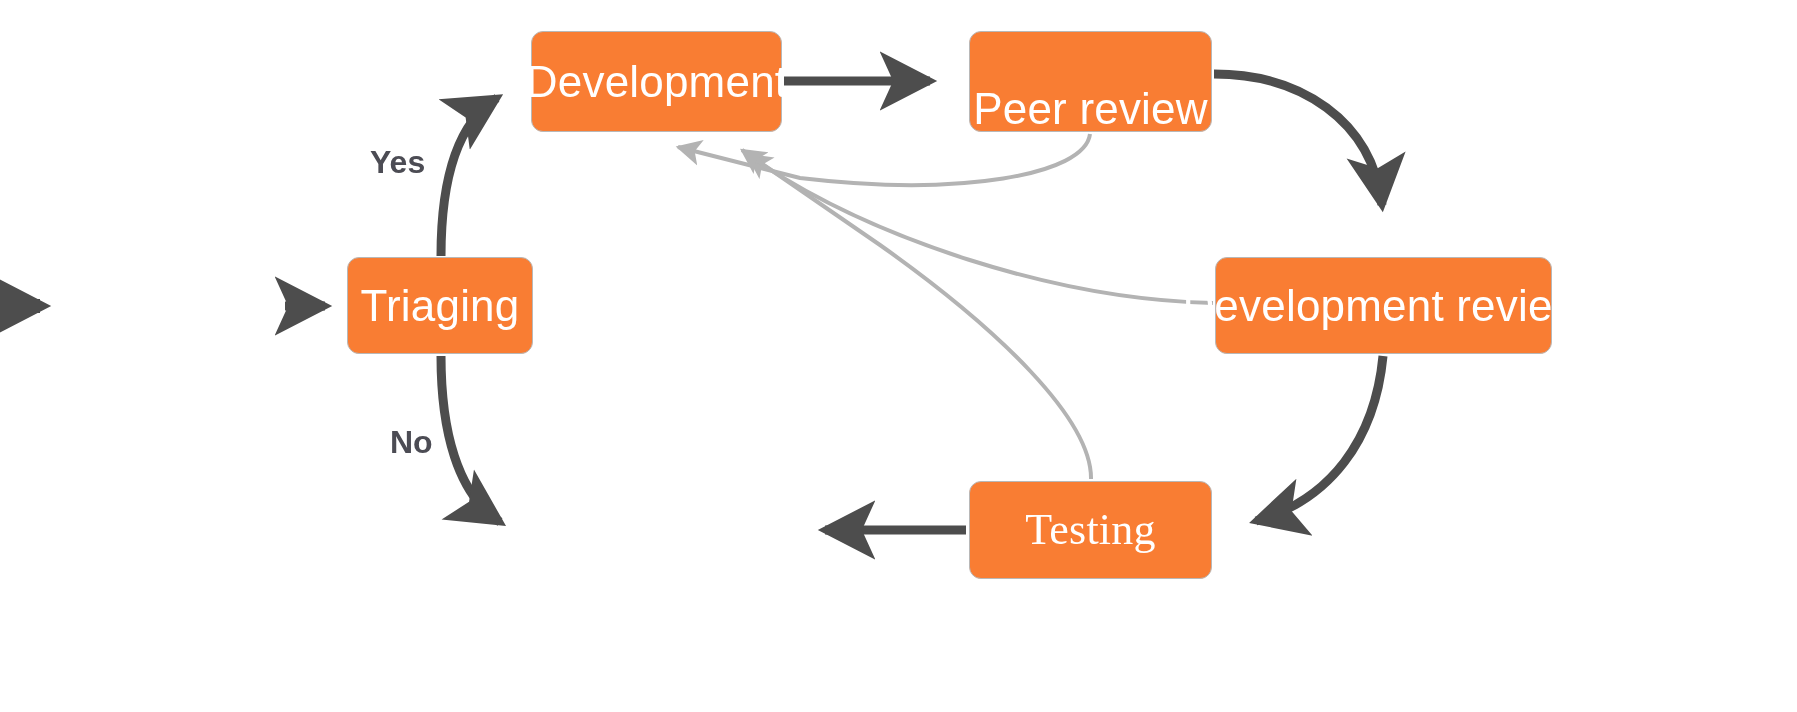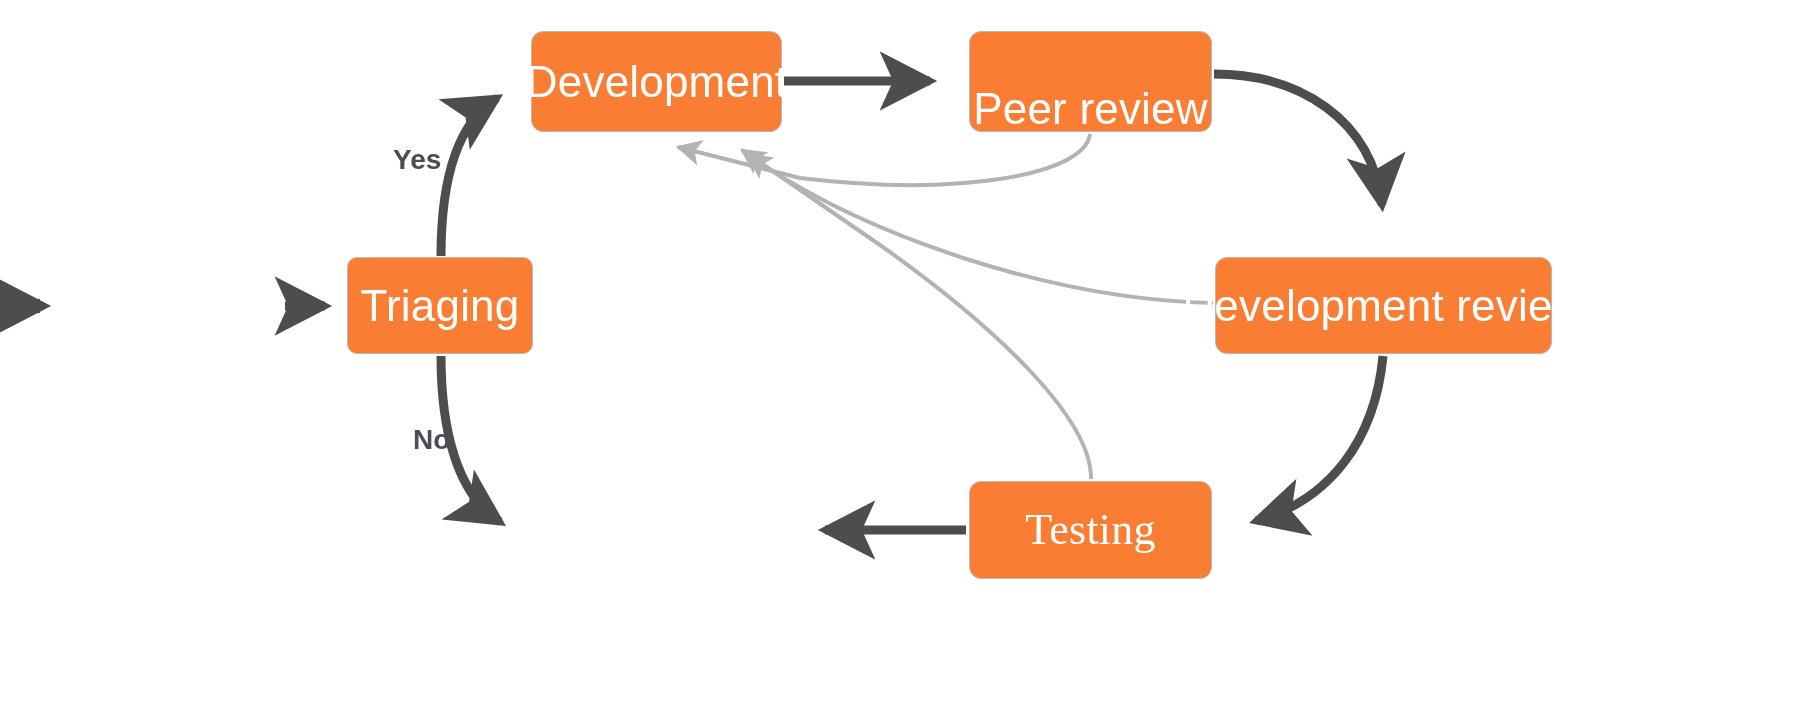--- a/index.html
+++ b/index.html
@@ -36,26 +36,25 @@
     font-size: 44px;
     font-weight: 400;
     letter-spacing: 0.2px;
     line-height: 1;
     white-space: nowrap;
     user-select: none;
   }
   .edge-label {
     position: absolute;
     color: #4c4c54;
-    font-size: 28px;
+    font-size: 32px;
     font-weight: bold;
     line-height: 1;
     user-select: none;
     white-space: nowrap;
-    margin-left: 23px;
   }
 </style>
 </head>
 <body>
 
 <div id="canvas">
 
   <svg id="flow-svg" viewBox="0 0 1797 712">
     <defs>
       <marker id="arrow-dark" markerWidth="7" markerHeight="7" refX="5.6" refY="3.5" orient="auto" markerUnits="strokeWidth">
@@ -105,21 +104,21 @@
     <g>
       <path d="M 1213,303 C 1060,300 870,240 748,155" stroke="#b3b3b3" stroke-width="4" fill="none" marker-end="url(#arrow-light)"></path>
     </g>
 
     <g>
       <path d="M 1091,479 C 1092,420 1000,330 880,245 L 742,150" stroke="#b3b3b3" stroke-width="4" fill="none" marker-end="url(#arrow-light)"></path>
     </g>
   </svg>
 
 
-  <div class="node" style="left:347px; top:257px; width:186px; height:97px;border-radius:10px;">
+  <div class="node" style="left:347px; top:257px; width:186px; height:97px;">
     <span>Triaging</span>
   </div>
 
   <div class="node" style="left:531px; top:31px; width:251px; height:101px;">
     <span>Development</span>
   </div>
 
   <div class="node" style="left:969px; top:31px; width:243px; height:101px;align-items:flex-end;">
     <span>Peer review</span>
   </div>

